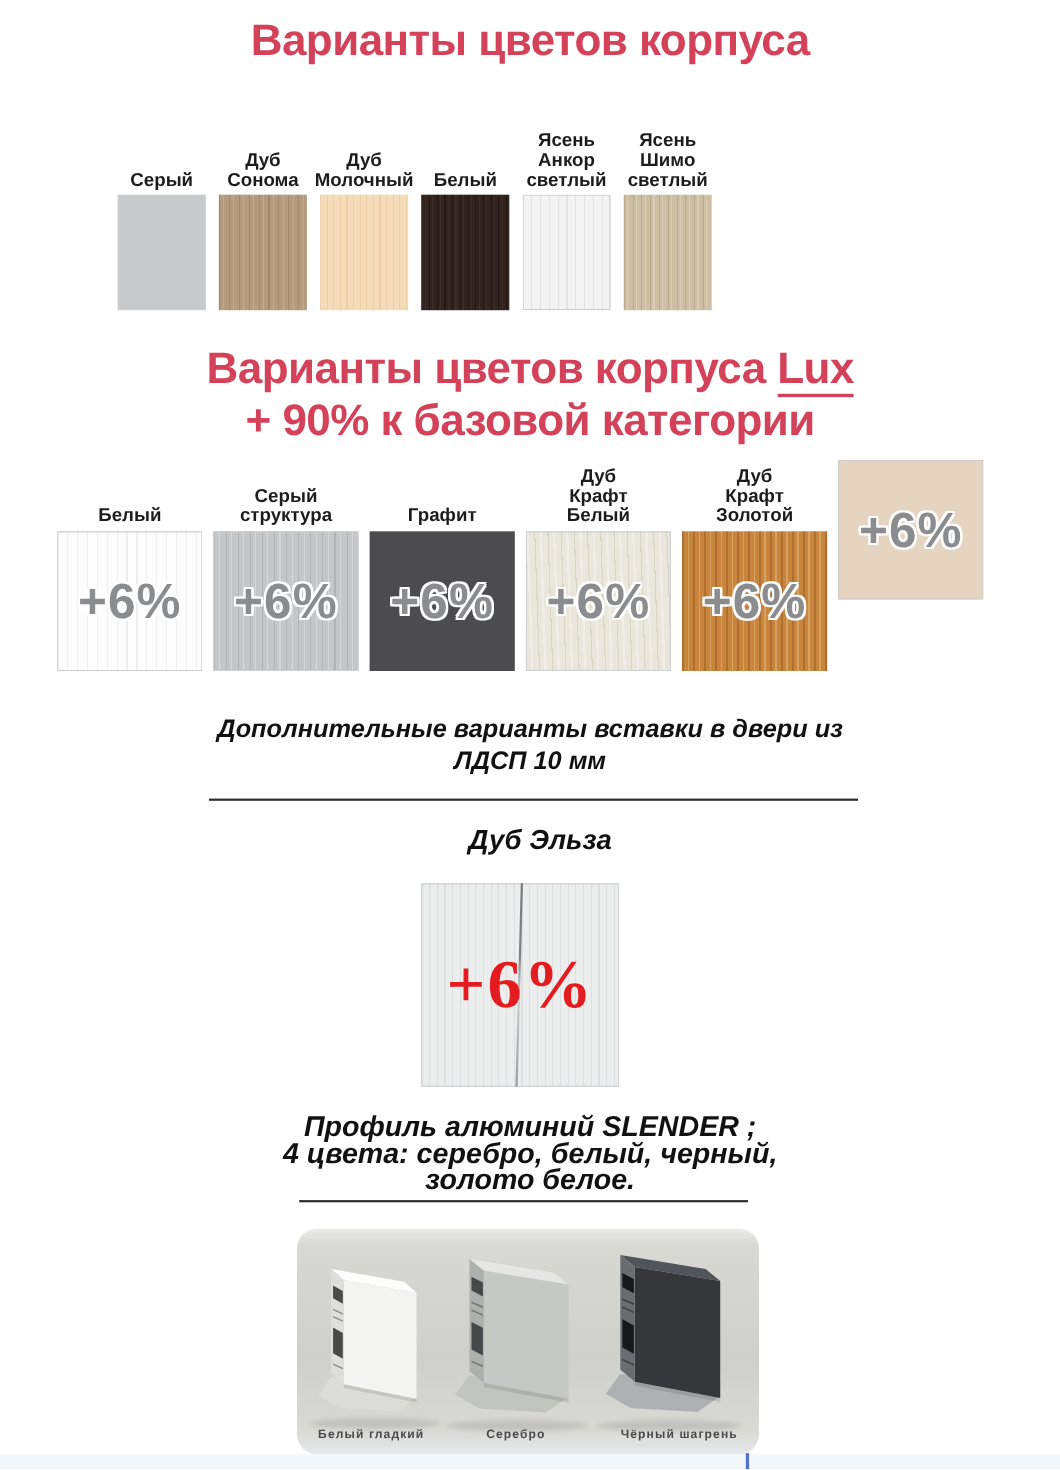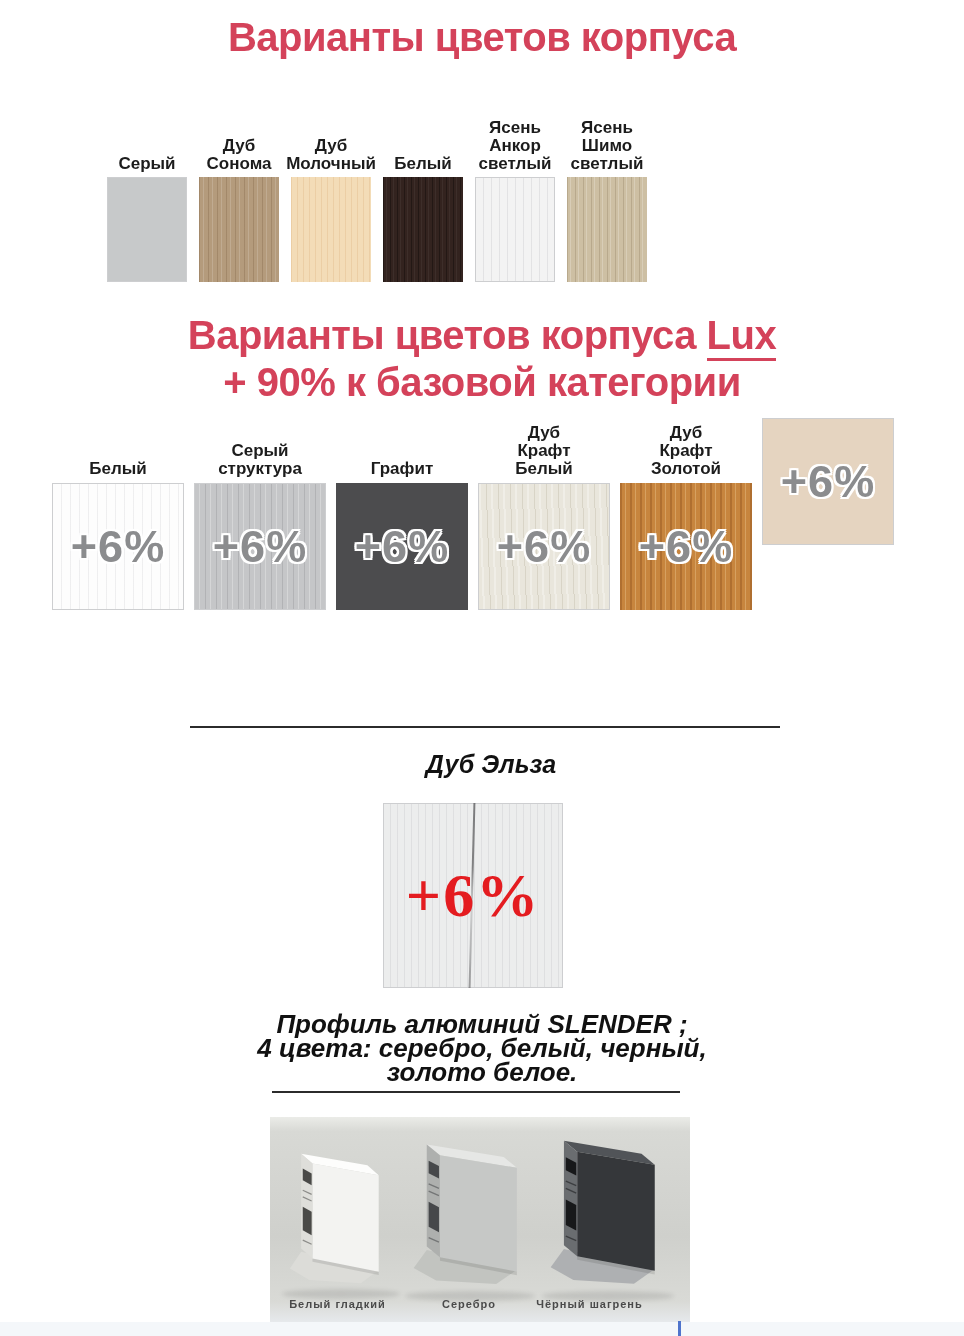--- a/index.html
+++ b/index.html
@@ -62,21 +62,21 @@
   .elza{position:absolute;left:383px;top:803px;width:180px;height:185px;
         display:flex;align-items:center;justify-content:center;}
   .crack{position:absolute;left:88px;top:0;width:2px;height:185px;
          background:linear-gradient(180deg,rgba(70,70,72,.65) 0 35%,rgba(120,120,122,.25) 55%,rgba(70,70,72,.5) 100%);
          transform:skewX(-1.5deg);}
   .elza-plus6{position:relative;font-family:"Liberation Serif",serif;font-weight:bold;
               font-size:62px;color:#e41c20;letter-spacing:2px;}
 
   
   .photo{position:absolute;left:270px;top:1117px;width:420px;height:205px;
-         background:linear-gradient(180deg,#ebece8 0,#d8d9d5 7%,#cfd0cc 58%,#d9dad6 90%,#e6e9ec 100%);}
+         background:linear-gradient(180deg,#ebece8 0,#d8d9d5 7%,#cfd0cc 58%,#d9dad6 90%,#e6e9ec 100%);border-radius:18px;}
   .prof{position:absolute;}
   .prof svg{display:block;width:100%;height:100%;}
   .p-white{--face:#f3f3f1;--top:#fdfdfc;--edge:#dededa;--hole:#4a4a48;--foot:#dcdcd8;}
   .p-silver{--face:#c6c8c6;--top:#e6e7e5;--edge:#aeb0ae;--hole:#46484a;--foot:#c2c4c0;}
   .p-black{--face:#35373a;--top:#515458;--edge:#6a6d70;--hole:#17181a;--foot:#aeb0b2;}
   .caption{position:absolute;text-align:center;font-size:11px;font-weight:bold;
            color:#4a4a4a;letter-spacing:1px;}
   .shadow{position:absolute;height:10px;border-radius:50%;background:rgba(0,0,0,.10);filter:blur(2px);}
 
   .blue-line{position:absolute;left:678px;top:1321px;width:3px;height:15px;background:#4f74cc;}
@@ -165,20 +165,22 @@
         <span class="plus6">+6%</span>
       </div>
     </div>
     <div class="col">
       <div class="swatch bordered" style="background-color: rgb(229, 212, 192);">
         <span class="plus6">+6%</span>
       </div>
     </div>
   </div>
 
+  <div class="note note-insert">Дополнительные варианты вставки в двери из
+ЛДСП 10 мм</div>
   <div class="rule rule-insert"></div>
 
   <div class="elza-label">Дуб Эльза</div>
   <div class="elza g-elza bordered" style="background-color: rgb(236, 237, 237);">
     <div class="crack"></div>
     <span class="elza-plus6">+6%</span>
   </div>
 
   <div class="note note-profile">Профиль алюминий SLENDER ;
 4 цвета: серебро, белый, черный,
@@ -218,19 +220,19 @@
         </svg>
     </div>
     <div class="prof p-black" style="left: 275px; top: 11px; width: 123px; height: 174px; --face: #35373a;">
       <svg preserveAspectRatio="none" viewBox="0 0 130 190">
           <use href="#prof-shape"></use>
         </svg>
     </div>
 
     <div class="caption" style="left:15px;top:181px;width:105px;">Белый гладкий</div>
     <div class="caption" style="left:138px;top:181px;width:122px;">Серебро</div>
-    <div class="caption" style="left:258px;top:181px;width:123px;">Чёрный шагрень</div>
+    <div class="caption" style="left:286px;top:181px;width:123px;">Чёрный шагрень</div>
   </div>
 
   <div class="bottom-band"></div>
   <div class="blue-line"></div>
 
 </div>
 
 </body></html>

